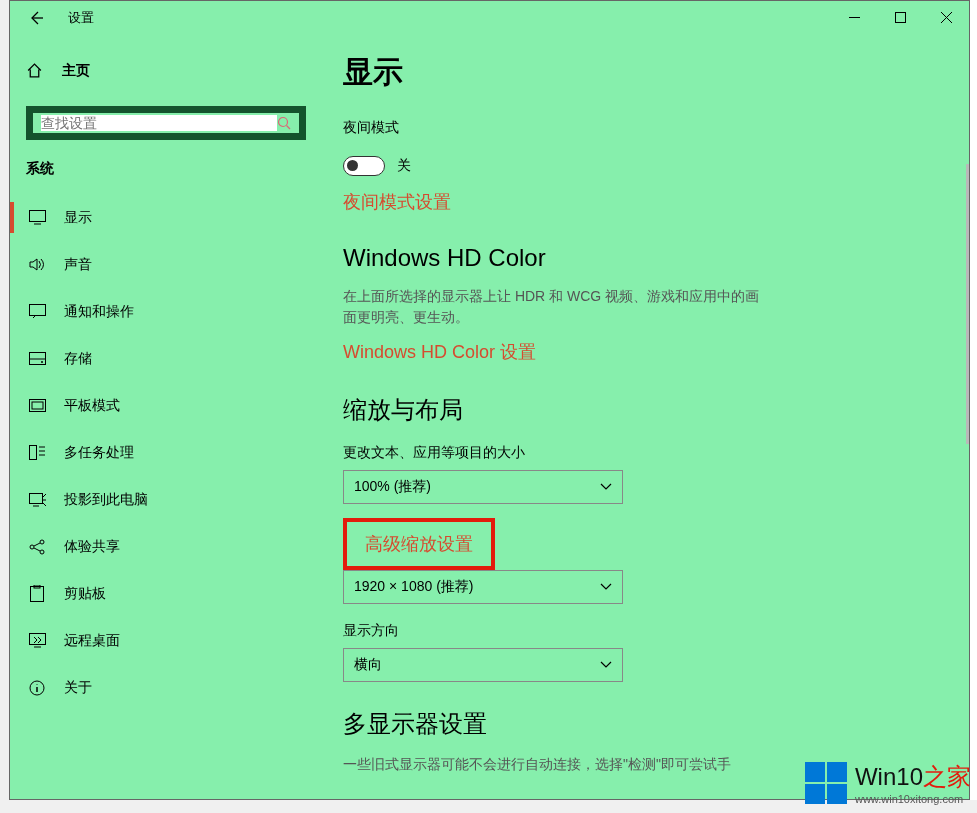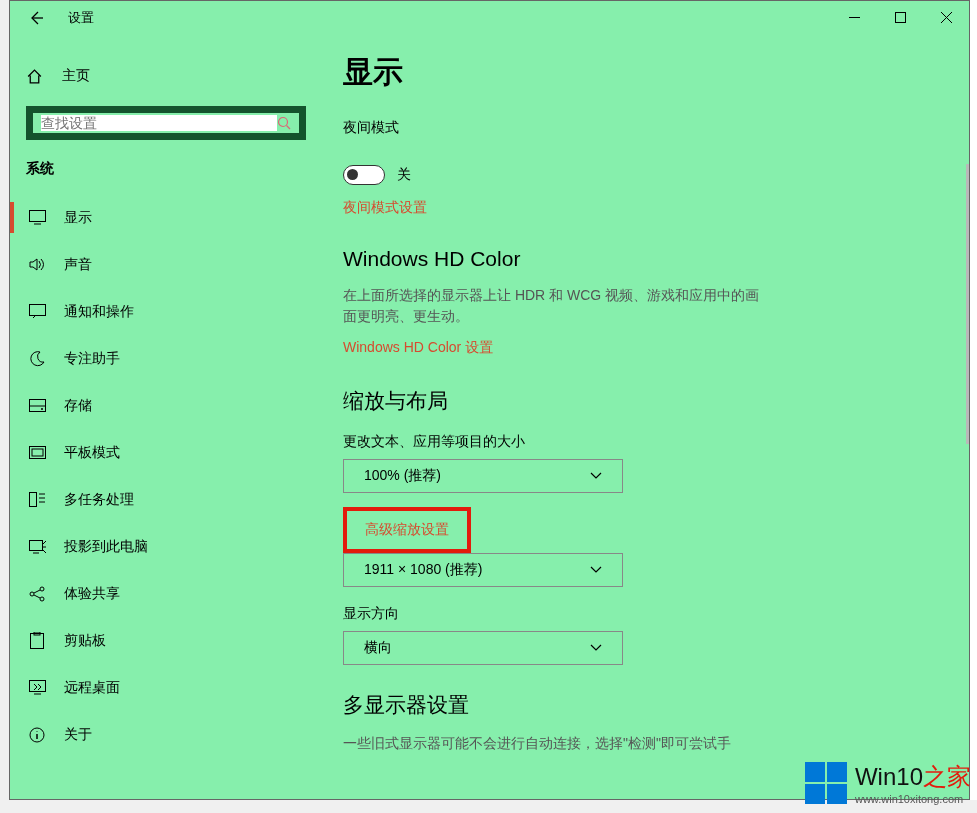--- a/index.html
+++ b/index.html
@@ -60,23 +60,24 @@
     flex: 1;
     display: flex;
     overflow: hidden;
   }
   .sidebar {
     width: 303px;
     padding-top: 22px;
     overflow-y: auto;
   }
   .home-row {
-    display:flex; align-items:center;
+    display:flex; 
     padding: 6px 0 6px 16px;
     height: 40px;
+    font-weight: bold;
   }
   .home-row .icon { width: 22px; text-align:center;}
   .home-row .label { padding-left: 14px; font-size: 14px;}
   .search-wrap { padding: 10px 16px 20px 16px;}
   .search {
     width: 280px;
     height: 34px;
     border: 7px solid #14532d;
     display:flex; align-items:center;
     padding: 0 8px;
@@ -121,21 +122,21 @@
     overflow-y: auto;
     position: relative;
   }
   .content h1 {
     font-size: 30px;
     font-weight: 600;
     margin-bottom: 26px;
   }
   .subh {
     font-size: 14px;
-    margin-bottom: 28px;
+    margin-bottom: 19px;
   }
   .toggle-row {
     display:flex; align-items:center;
     margin-bottom: 14px;
   }
   .toggle {
     width: 42px; height: 20px;
     border: 1.5px solid #333;
     border-radius: 20px;
     position: relative;
@@ -144,26 +145,26 @@
   }
   .toggle .knob {
     position:absolute;
     left:3px; top:3px;
     width:11px; height:11px;
     border-radius:50%;
     background:#333;
   }
   .link {
     color:#d64b2f;
-    font-size:14px;
+    font-size:18px;
     margin-bottom: 30px;
     display:block;
   }
   h2.section {
-    font-size: 21px;
+    font-size: 24px;
     font-weight: 500;
     margin-top: 26px;
     margin-bottom: 14px;
   }
   .desc {
     font-size: 14px;
     color:#555;
     line-height: 1.5;
     margin-bottom: 12px;
     max-width: 430px;
@@ -171,21 +172,21 @@
   .field-label {
     font-size:14px;
     margin-top:18px;
     margin-bottom:8px;
   }
   .combo {
     width: 280px;
     height: 34px;
     border:1px solid #888;
     display:flex; align-items:center;
-    padding: 0 20px;
+    padding: 0 10px;
     justify-content: space-between;
     font-size:14px;
   }
   .combo .chev { font-size:12px; color:#333;}
   .red-outline {
     display:inline-block;
     border:4px solid #e31b0c;
     padding: 10px 18px;
     margin-top: 14px;
     text-align: center;
@@ -309,28 +310,20 @@
           <span class="icon">
               <svg width="17" height="15" viewBox="0 0 17 15">
                 <rect x="0.5" y="0.5" width="16" height="11" stroke="#000" fill="none"></rect>
                 <path d="M4 14 L7 11" stroke="#000"></path>
               </svg>
             </span>
           <span class="label">通知和操作</span>
         </div>
         <div class="nav-item">
           <span class="icon">
-              <svg width="16" height="16" viewBox="0 0 16 16">
-                <path d="M11 1 A7 7 0 1 0 15 11 A5.5 5.5 0 0 1 11 1 Z" stroke="#000" fill="none"></path>
-              </svg>
-            </span>
-          <span class="label">专注助手</span>
-        </div>
-        <div class="nav-item">
-          <span class="icon">
               <svg width="17" height="13" viewBox="0 0 17 13">
                 <rect x="0.5" y="0.5" width="16" height="12" stroke="#000" fill="none"></rect>
                 <path d="M0.5 7 H16.5" stroke="#000"></path>
                 <circle cx="13" cy="10" r="1" fill="#000"></circle>
               </svg>
             </span>
           <span class="label">存储</span>
         </div>
         <div class="nav-item">
           <span class="icon">
@@ -425,21 +418,21 @@
               <path d="M1 1 L6 6 L11 1" stroke="#000" fill="none" stroke-width="1.2"></path>
             </svg>
           </span>
       </div>
 
       <div class="red-outline">
         <a class="link" style="margin:0">高级缩放设置</a>
       </div>
 
       <div class="combo">
-        <span>1911 × 1080 (推荐)</span>
+        <span>1920 × 1080 (推荐)</span>
         <span class="chev">
             <svg width="12" height="8" viewBox="0 0 12 8">
               <path d="M1 1 L6 6 L11 1" stroke="#000" fill="none" stroke-width="1.2"></path>
             </svg>
           </span>
       </div>
 
       <div class="field-label">显示方向</div>
       <div class="combo">
         <span>横向</span>

